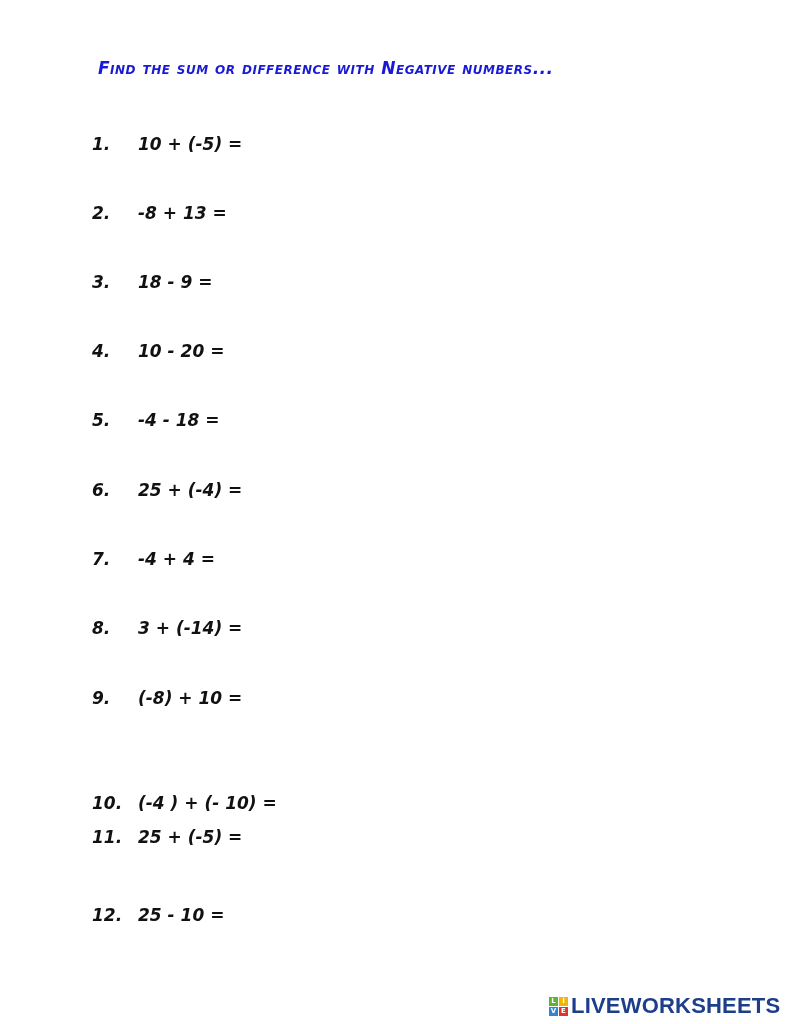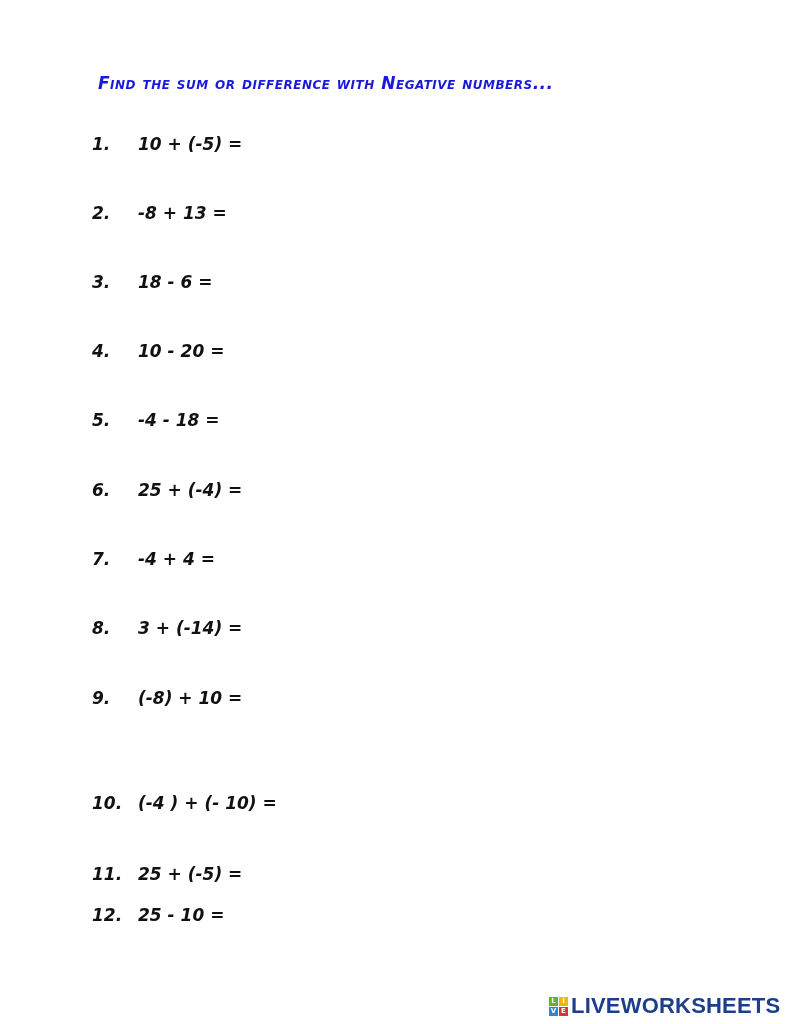--- a/index.html
+++ b/index.html
@@ -1,21 +1,21 @@
 <!DOCTYPE html>
 <html><head>
   <meta charset="utf-8">
   <style>
     html, body { margin: 0; padding: 0; background: #ffffff; }
     body {
       width: 793px; height: 1024px; position: relative; overflow: hidden;
       font-family: "DejaVu Sans", sans-serif;
     }
     .title {
-      position: absolute; left: 98px; top: 73px; width: 600px;
+      position: absolute; left: 98px; top: 58px; width: 600px;
       color: #1a1ad6; font-size: 17px; font-weight: bold; font-style: italic;
       letter-spacing: 0.5px; font-variant: small-caps; white-space: nowrap;
     }
     .problem {
       position: absolute; left: 92px; height: 30px;
       display: flex; align-items: center;
       font-family: "DejaVu Sans", sans-serif;
       font-weight: bold; font-size: 17px; color: #111;
       font-style: italic;
     }
@@ -54,21 +54,21 @@
     <span class="expr">10 + (-5) =</span>
     <input class="answer-field" type="text" style="">
   </div>
   <div class="problem" style="top:198px">
     <span class="num">2.</span>
     <span class="expr">-8 + 13 =</span>
     <input class="answer-field" type="text" style="">
   </div>
   <div class="problem" style="top:267px">
     <span class="num">3.</span>
-    <span class="expr">18 - 6 =</span>
+    <span class="expr">18 - 9 =</span>
     <input class="answer-field" type="text" style="">
   </div>
   <div class="problem" style="top:336px">
     <span class="num">4.</span>
     <span class="expr">10 - 20 =</span>
     <input class="answer-field" type="text" style="">
   </div>
   <div class="problem" style="top:405px">
     <span class="num">5.</span>
     <span class="expr">-4 - 18 =</span>
@@ -92,21 +92,21 @@
   <div class="problem" style="top:683px">
     <span class="num">9.</span>
     <span class="expr">(-8) + 10 =</span>
     <input class="answer-field" type="text" style="">
   </div>
   <div class="problem" style="top:788px">
     <span class="num">10.</span>
     <span class="expr">(-4 ) + (- 10) =</span>
     <input class="answer-field" type="text" style="">
   </div>
-  <div class="problem" style="top:859px">
+  <div class="problem" style="top:822px">
     <span class="num">11.</span>
     <span class="expr">25 + (-5) =</span>
     <input class="answer-field" type="text" style="">
   </div>
   <div class="problem" style="top:900px">
     <span class="num">12.</span>
     <span class="expr">25 - 10 =</span>
     <input class="answer-field" type="text" style="">
   </div>
 </div>

